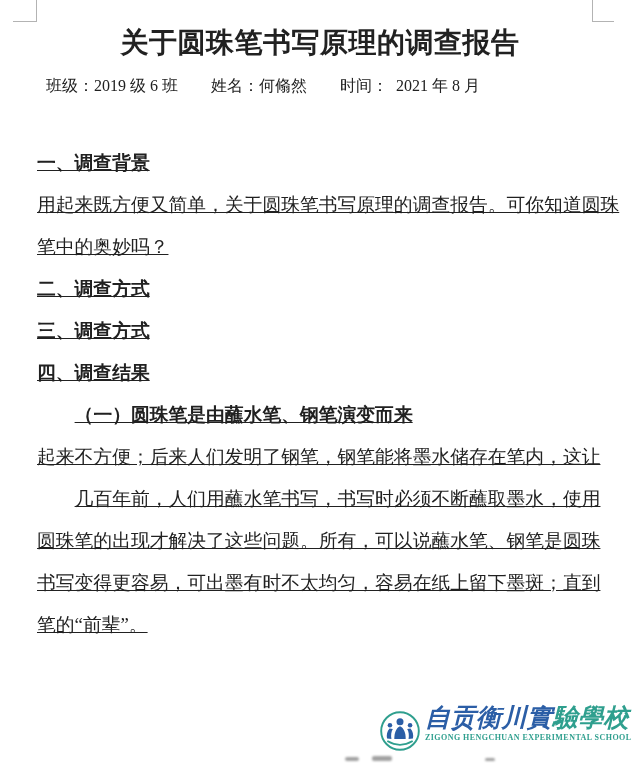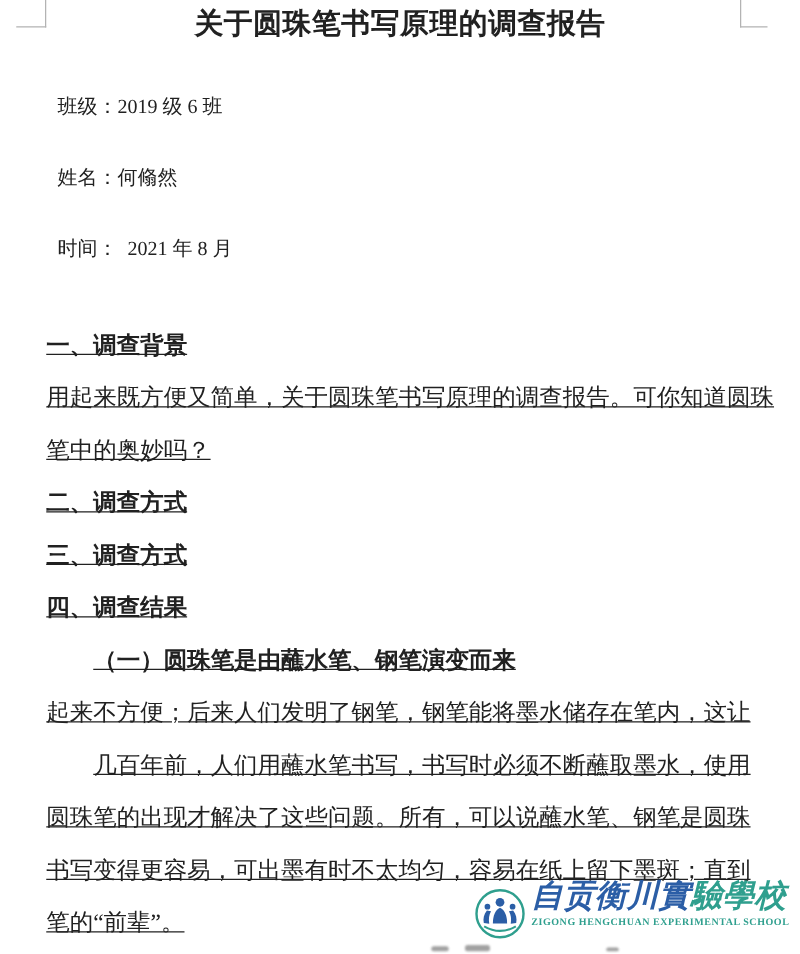--- a/index.html
+++ b/index.html
@@ -23,37 +23,37 @@
     position:absolute;left:13px;top:0;width:24px;height:22px;
     border-right:1.5px solid var(--mark);
     border-bottom:1.5px solid var(--mark);
   }
   .crop-tr{
     position:absolute;left:592px;top:0;width:22px;height:22px;
     border-left:1.5px solid var(--mark);
     border-bottom:1.5px solid var(--mark);
   }
   .doc-title{
+    padding-top:24px;
     height:62px;
     text-align:center;
-    font-size:23px;
+    font-size:28px;
     font-weight:bold;
     line-height:38px;
     letter-spacing:0.5px;
     white-space:nowrap;
   }
   .meta{
     margin-top:12px;
     padding-left:46px;
     display:flex;
     gap:33px;
     font-size:16px;
     line-height:24px;
     white-space:pre;
-    flex-direction:column;
   }
   .content{
     margin-top:44px;
     padding-left:37px;
     width:602px;
   }
   .ln,.h{
     font-size:18.8px;
     line-height:42px;
     white-space:nowrap;

